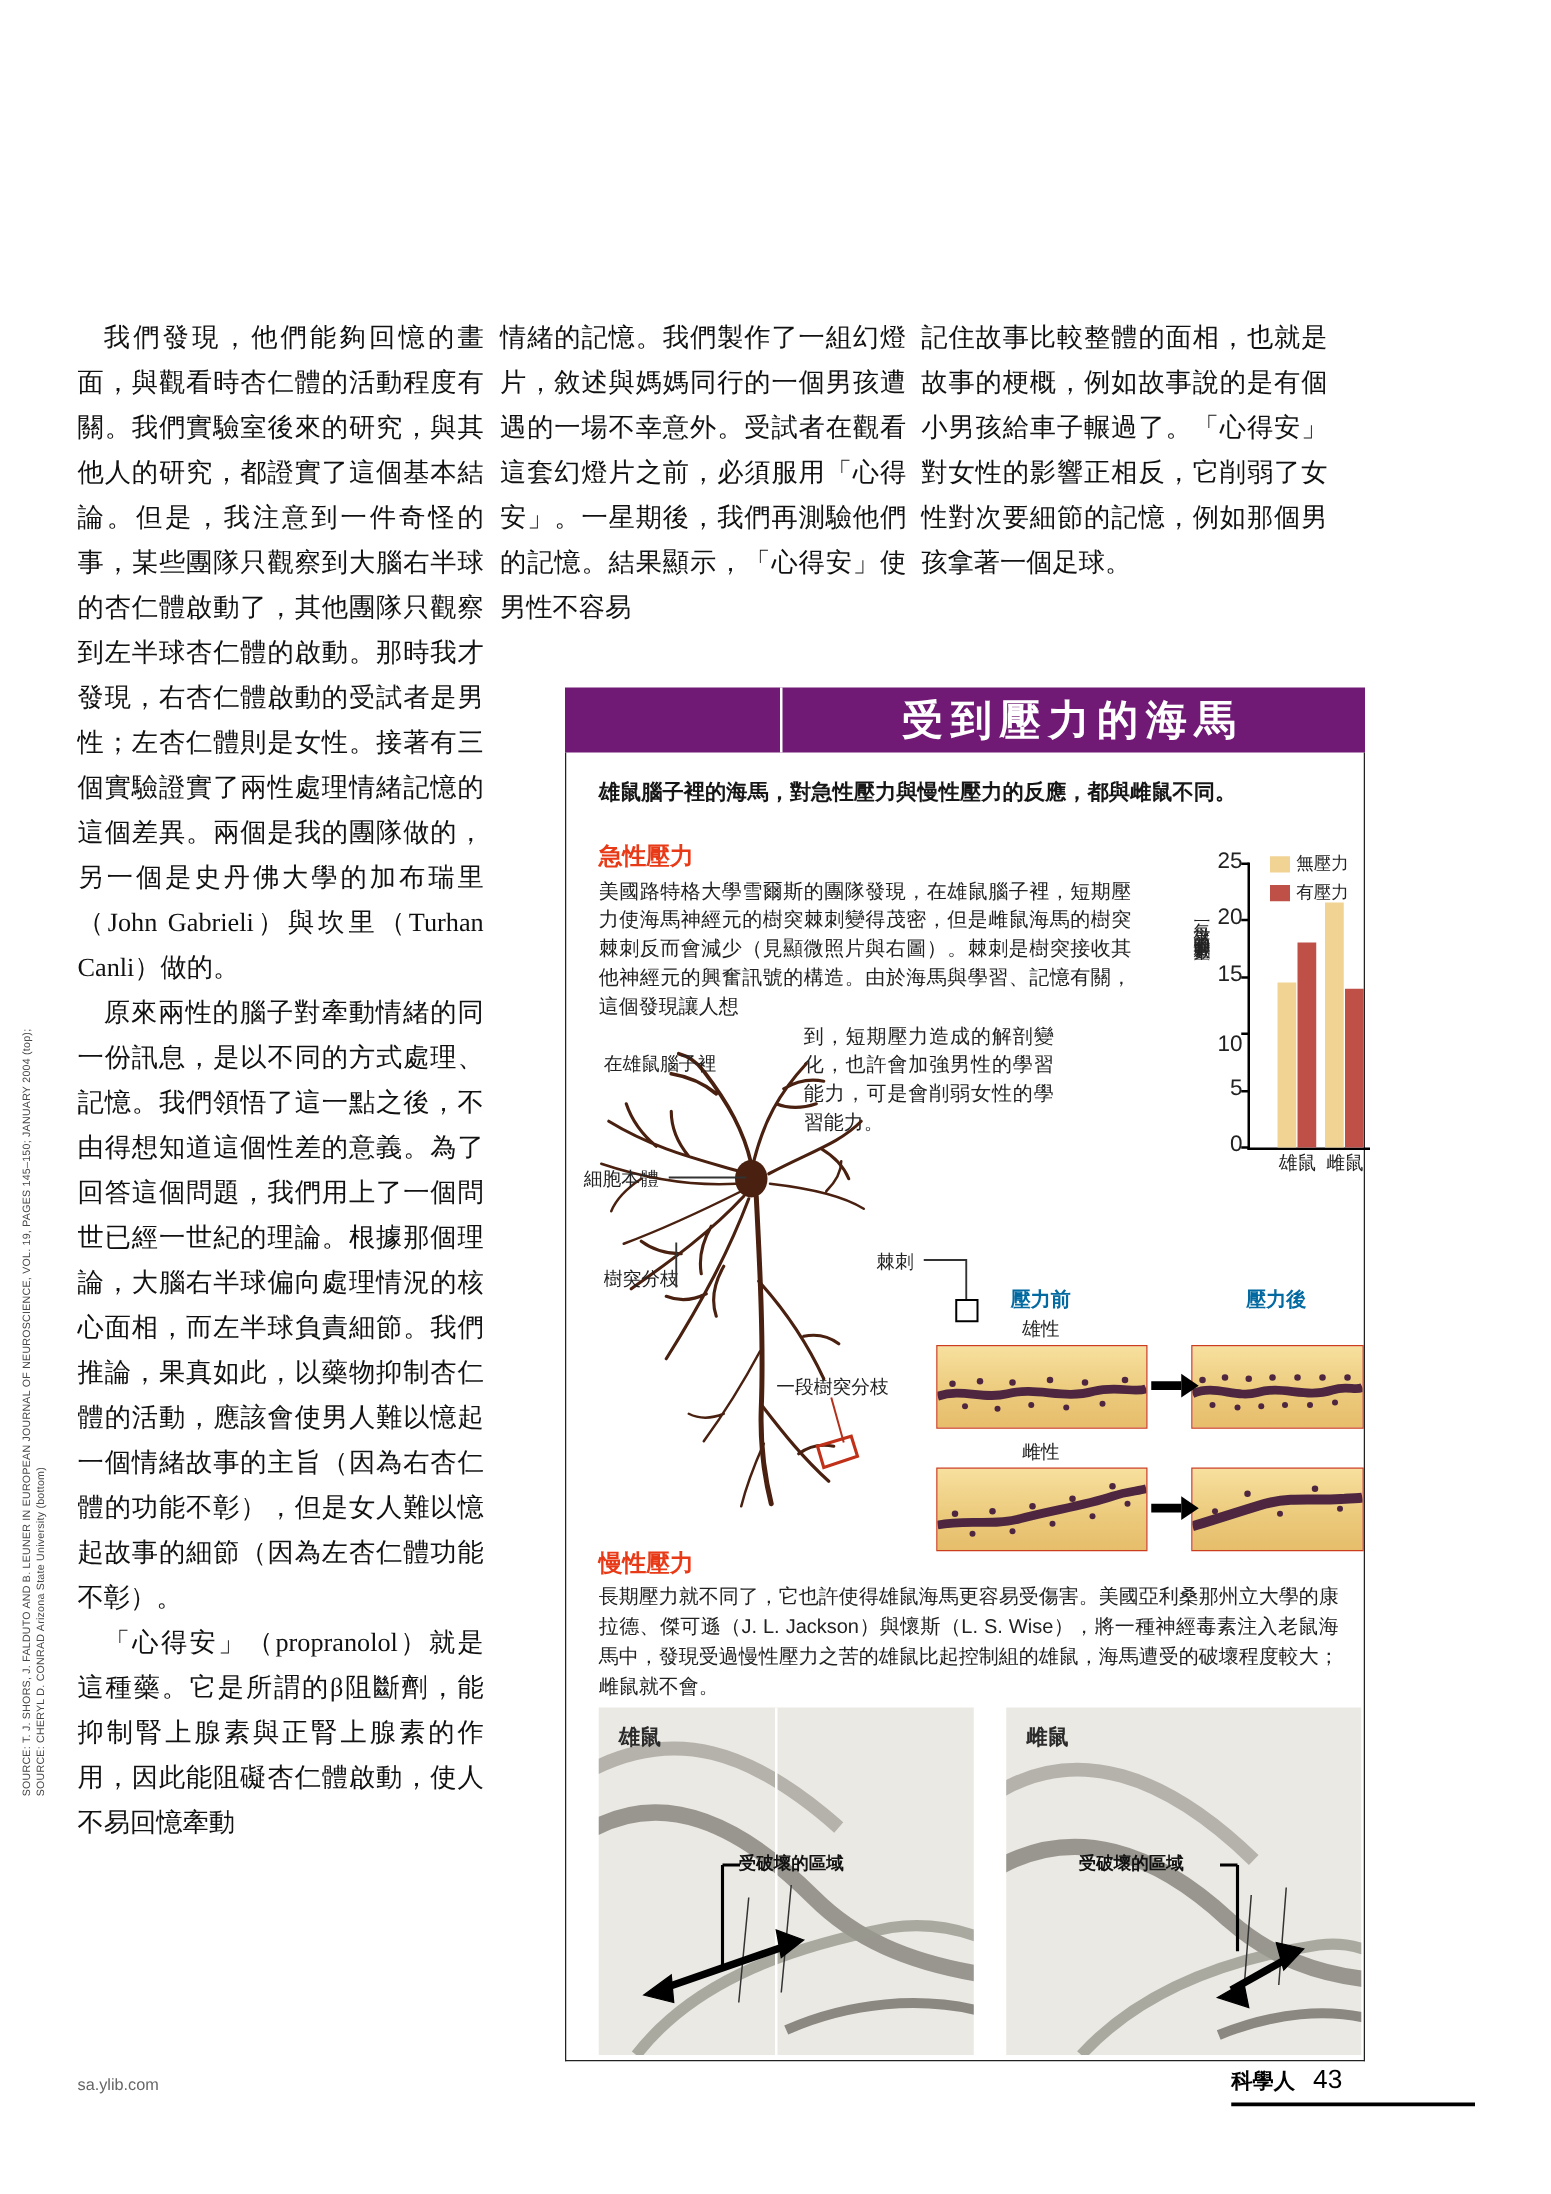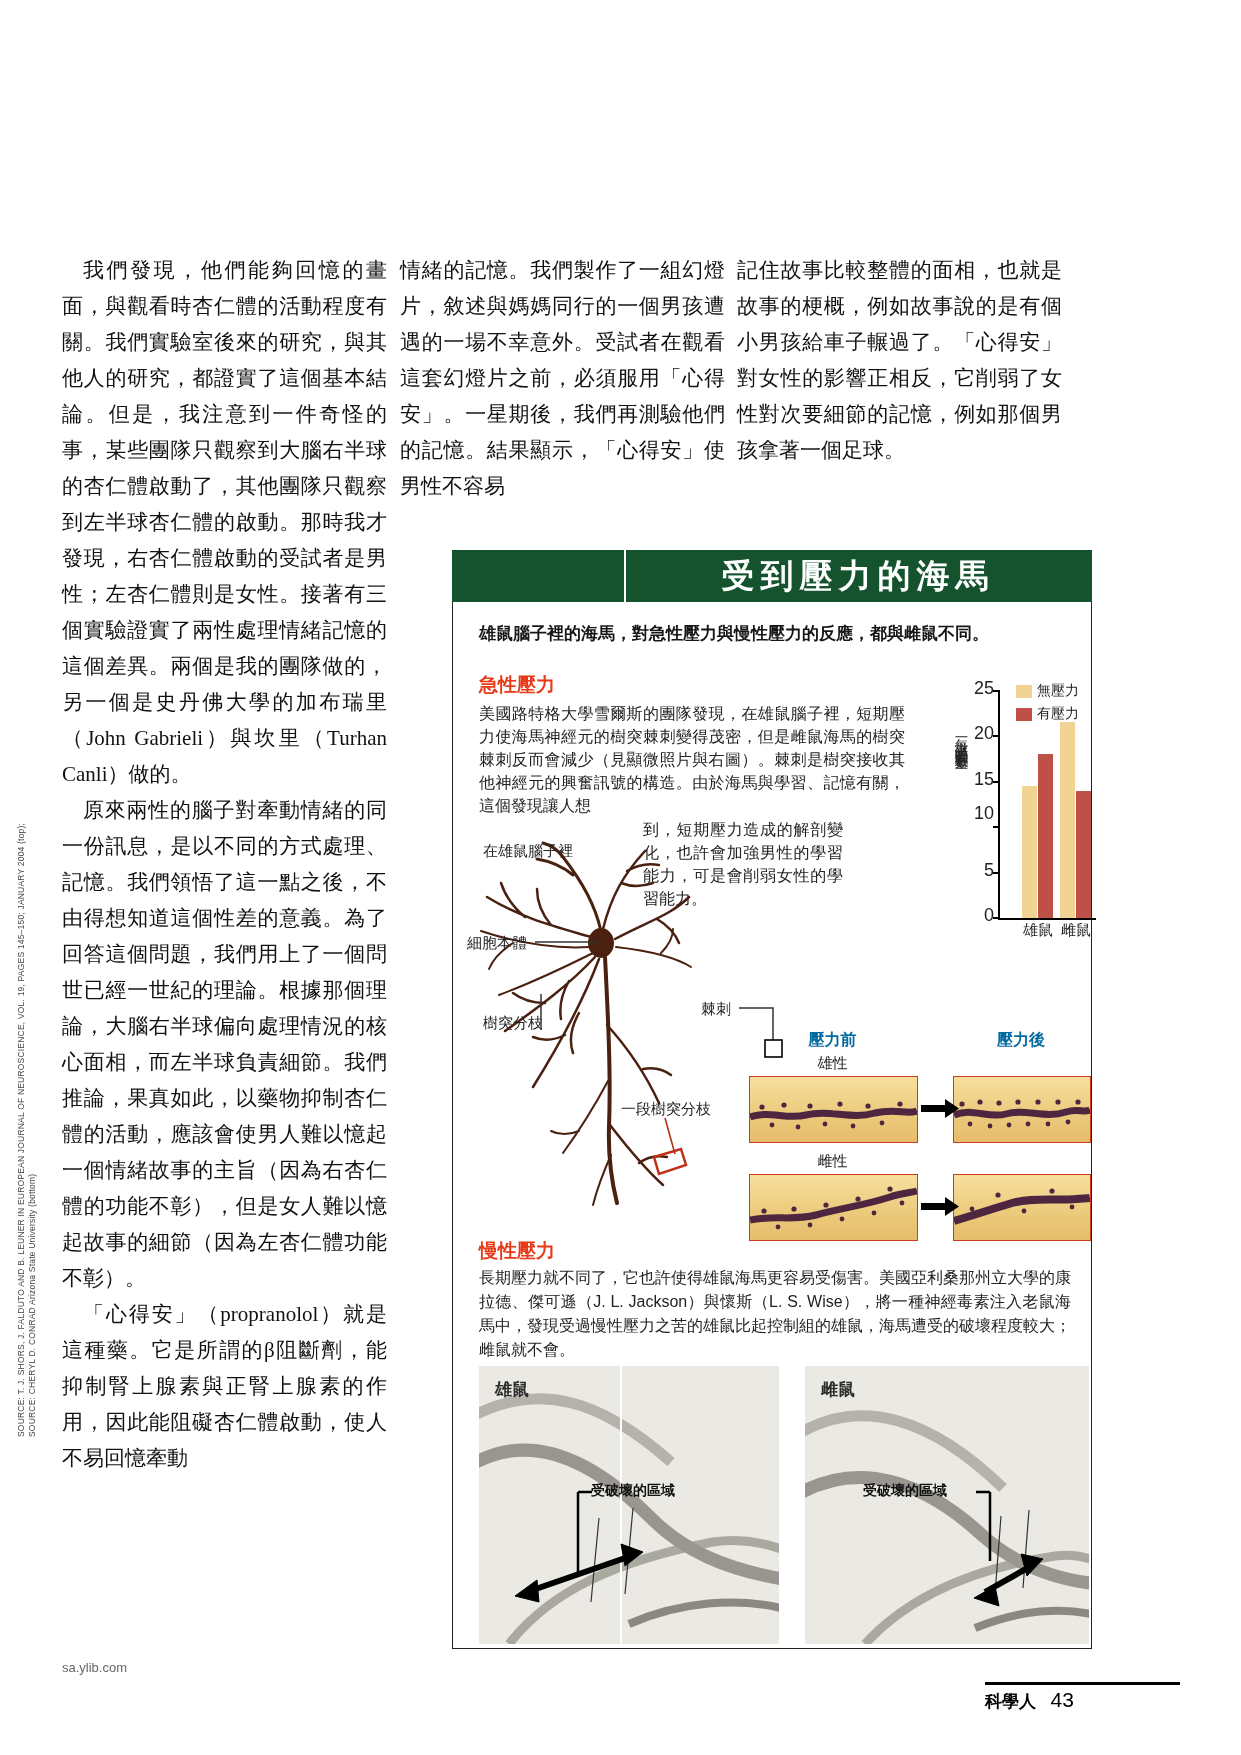--- a/index.html
+++ b/index.html
@@ -10,21 +10,21 @@
   .col{position:absolute;width:325px;font-family:"Liberation Serif",serif;
        font-size:21px;line-height:36px;text-align:justify;color:#111;}
   .col p{margin:0;}
   .col p.ind{text-indent:1em;}
   
   .source{position:absolute;left:16px;top:1437px;width:676px;
           transform:rotate(-90deg);transform-origin:0 0;
           font-size:8.5px;line-height:11px;color:#454545;letter-spacing:.2px;white-space:nowrap;}
   
   .fig{position:absolute;left:452px;top:550px;width:640px;height:1100px;}
-  .fig-titlebar{position:absolute;left:0;top:0;width:640px;height:52px;background:#14532d;}
+  .fig-titlebar{position:absolute;left:0;top:0;width:640px;height:52px;background:#701a75;}
   .fig-divider{position:absolute;left:172px;top:0;width:2px;height:52px;background:#ffffff;}
   .fig-title{position:absolute;left:172px;top:4px;width:468px;text-align:center;
              color:#ffffff;font-size:33px;font-weight:bold;letter-spacing:6px;}
   .fig-content{position:absolute;left:0;top:52px;width:638px;height:1046px;
                border-left:1px solid #222;border-right:1px solid #222;border-bottom:1px solid #222;}
   .fig-intro{position:absolute;left:26px;top:20px;width:590px;font-size:17px;font-weight:bold;color:#161616;}
   .red-head{position:absolute;font-size:19px;font-weight:bold;color:#e83a17;}
   .fig-body{position:absolute;font-size:16px;line-height:23px;color:#222;text-align:justify;}
   .lbl{position:absolute;font-size:15px;color:#222;}
   .lbl-b{position:absolute;font-size:16px;font-weight:bold;color:#0369a1;}
@@ -45,21 +45,21 @@
   
   .mtile{position:absolute;border:1px solid #cc3d1d;background:linear-gradient(180deg,#f7e09e,#eccb7d 55%,#e6bd6b);}
   .mtile svg{display:block;width:100%;height:100%;}
   
   .gtile{position:absolute;background:#ebe9e4;}
   .gtile svg{display:block;width:100%;height:100%;}
   .gt-name{position:absolute;left:16px;top:10px;font-size:17px;font-weight:bold;color:#2b2b2b;}
   .gt-dmg{position:absolute;font-size:14px;font-weight:bold;color:#111;}
   
   .foot-left{position:absolute;left:62px;top:1660px;font-size:13px;color:#666;}
-  .foot-right{position:absolute;left:985px;top:1652px;width:195px;margin-top:36px;}
+  .foot-right{position:absolute;left:985px;top:1652px;width:195px;}
   .foot-brand{font-size:17px;font-weight:bold;color:#000;display:inline-block;}
   .foot-page{font-size:21px;color:#000;display:inline-block;margin-left:10px;}
   .foot-rule{position:absolute;left:985px;top:1682px;width:195px;height:3px;background:#000;}
   .overlay{position:absolute;left:0;top:0;pointer-events:none;}
 </style>
 </head>
 <body>
 
 <div class="page">
 
@@ -103,21 +103,21 @@
             <div class="lg-row">
               <div class="lg-sw" style="background: rgb(191, 80, 72);"></div>
               <div class="lg-tx">有壓力</div>
             </div>
           </div>
         <div class="chart-plot">
             <div class="ytick" style="bottom: -8px;">0</div>
             <div class="ymark" style="bottom: -1px;"></div>
             <div class="ytick" style="bottom: 37.5px;">5</div>
             <div class="ymark" style="bottom: 44.5px;"></div>
-            <div class="ytick" style="bottom: 94px; text-align: right;">10</div>
+            <div class="ytick" style="bottom: 72px; text-align: right;">10</div>
             <div class="ymark" style="bottom: 90px;"></div>
             <div class="ytick" style="bottom: 128.5px;">15</div>
             <div class="ymark" style="bottom: 135.5px;"></div>
             <div class="ytick" style="bottom: 174px;">20</div>
             <div class="ymark" style="bottom: 181px;"></div>
             <div class="ytick" style="bottom: 219.5px;">25</div>
             <div class="ymark" style="bottom: 226.5px;"></div>
             <div class="bar" style="left: 22px; height: 131.95px; background: rgb(241, 212, 147);"></div>
             <div class="bar" style="left: 38px; height: 163.8px; background: rgb(191, 80, 72);"></div>
             <div class="xcat" style="left: 21px;">雄鼠</div>

